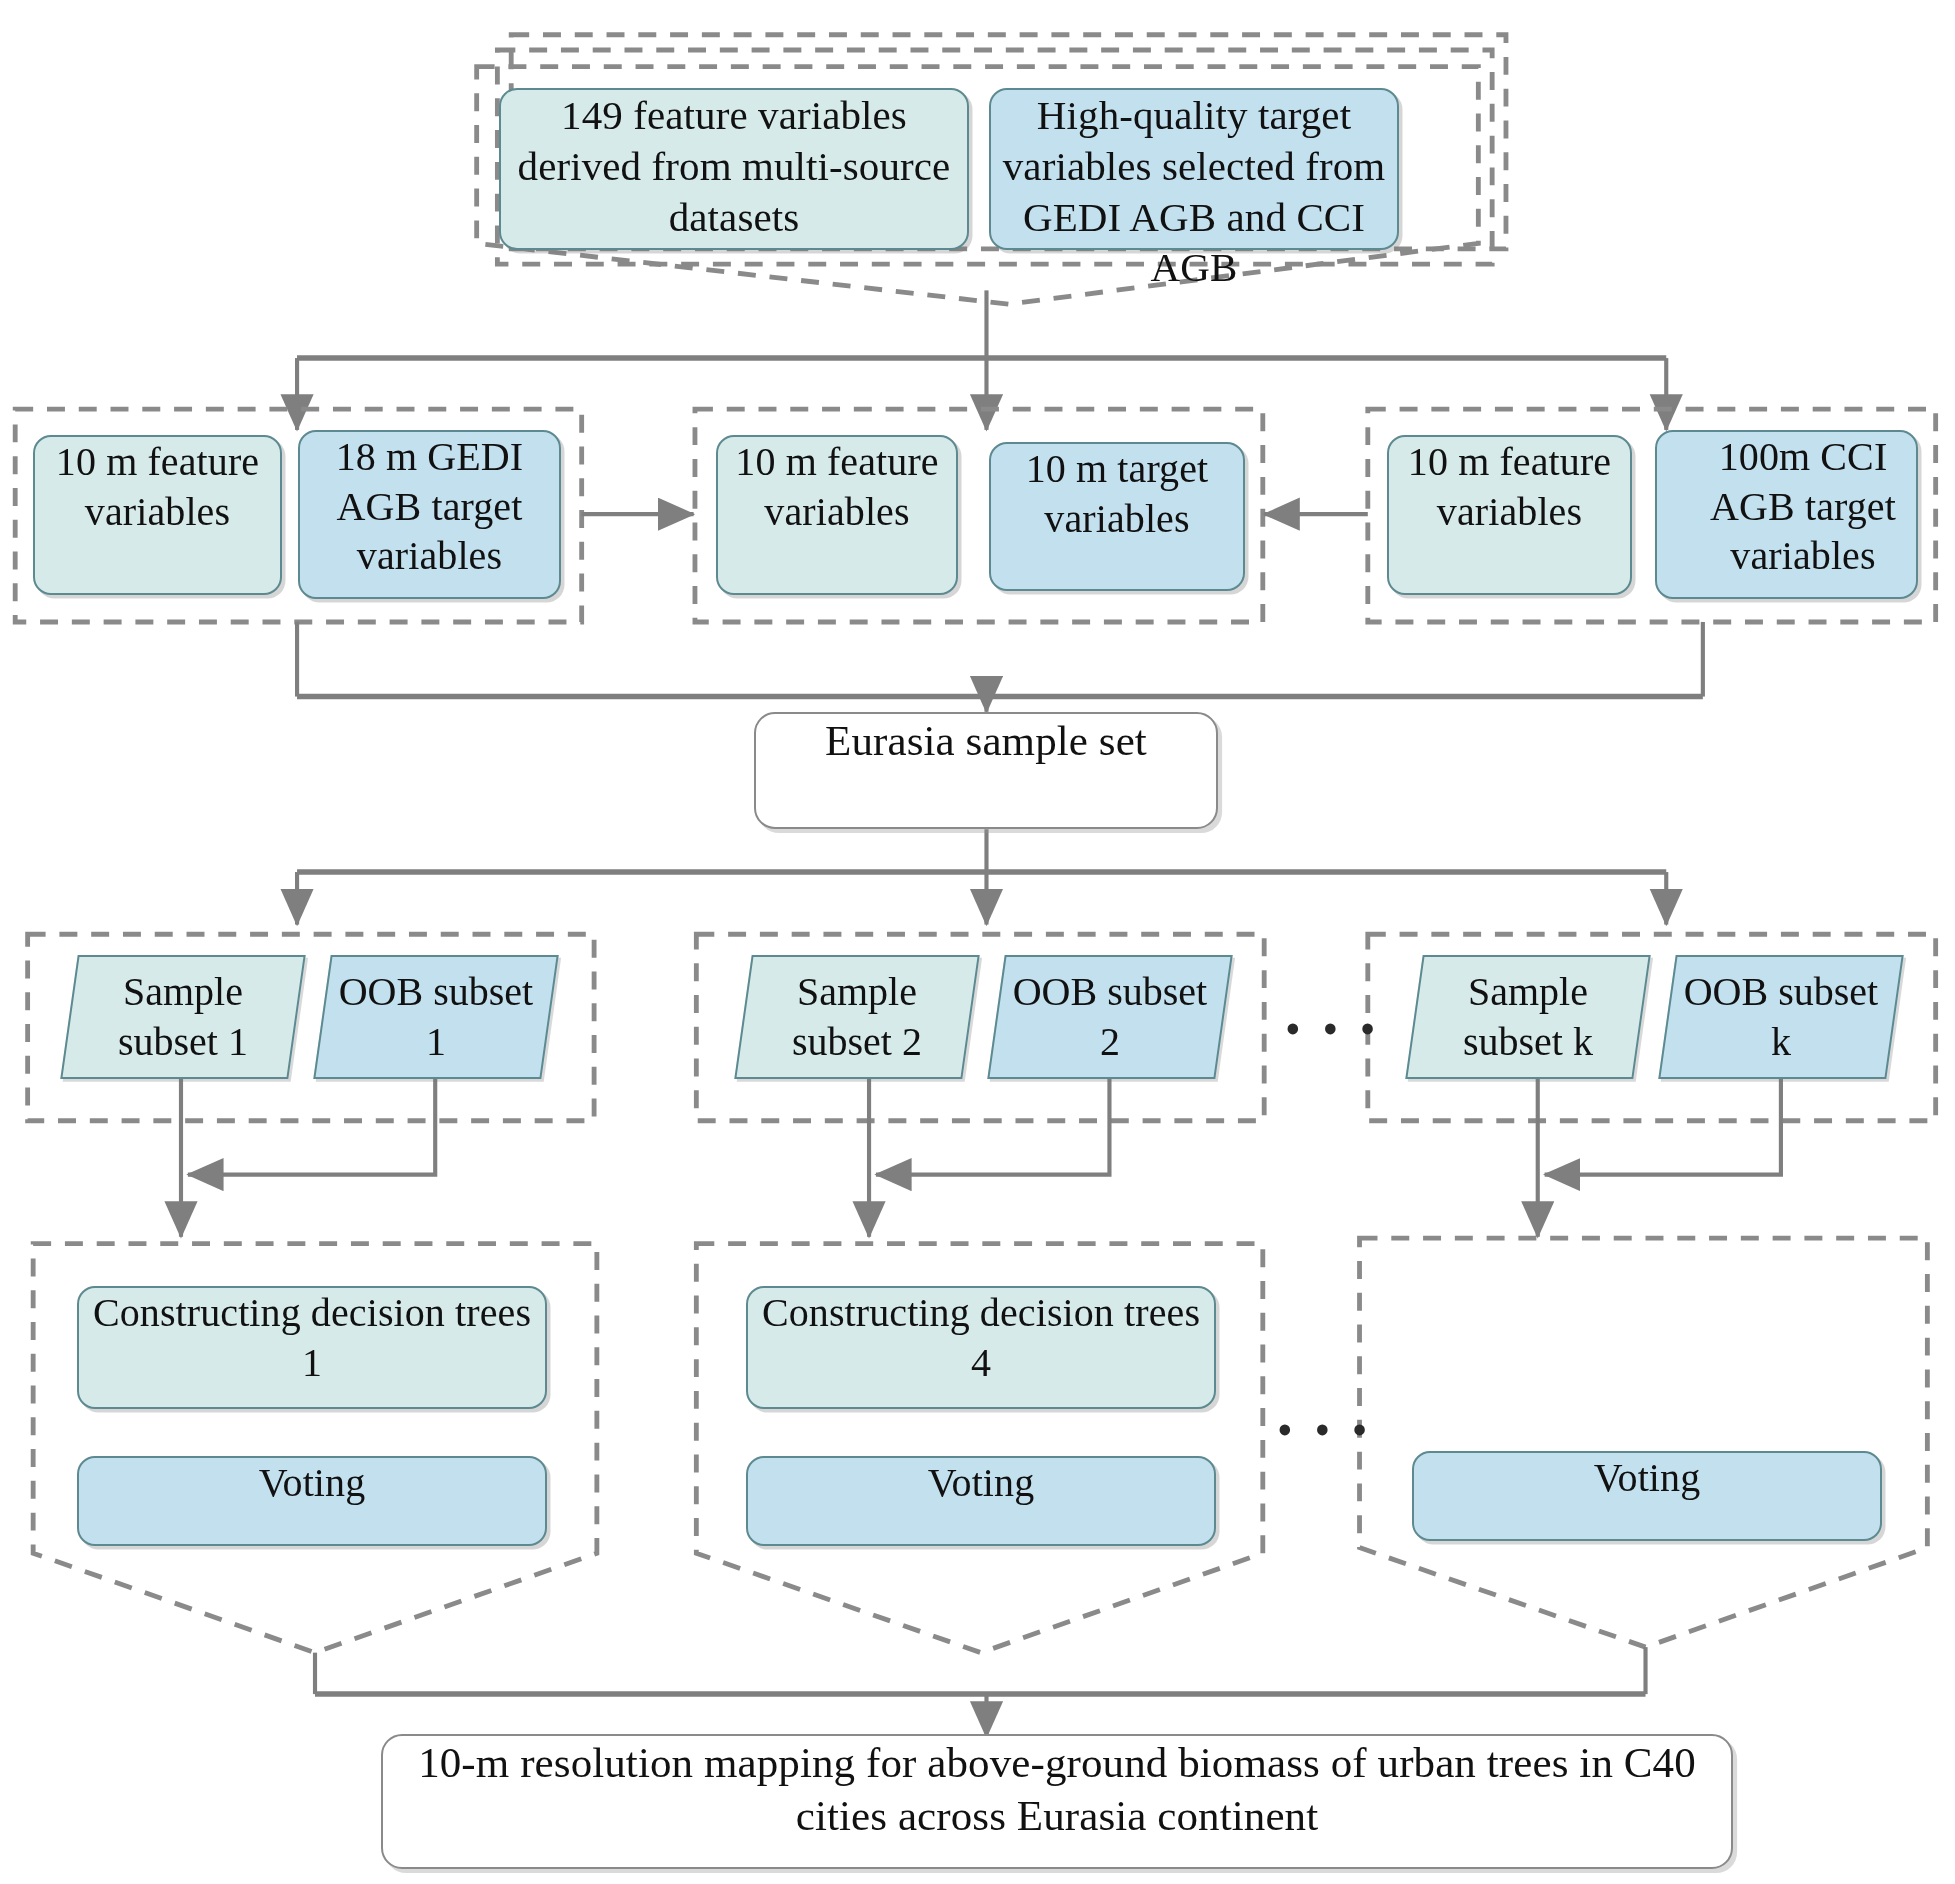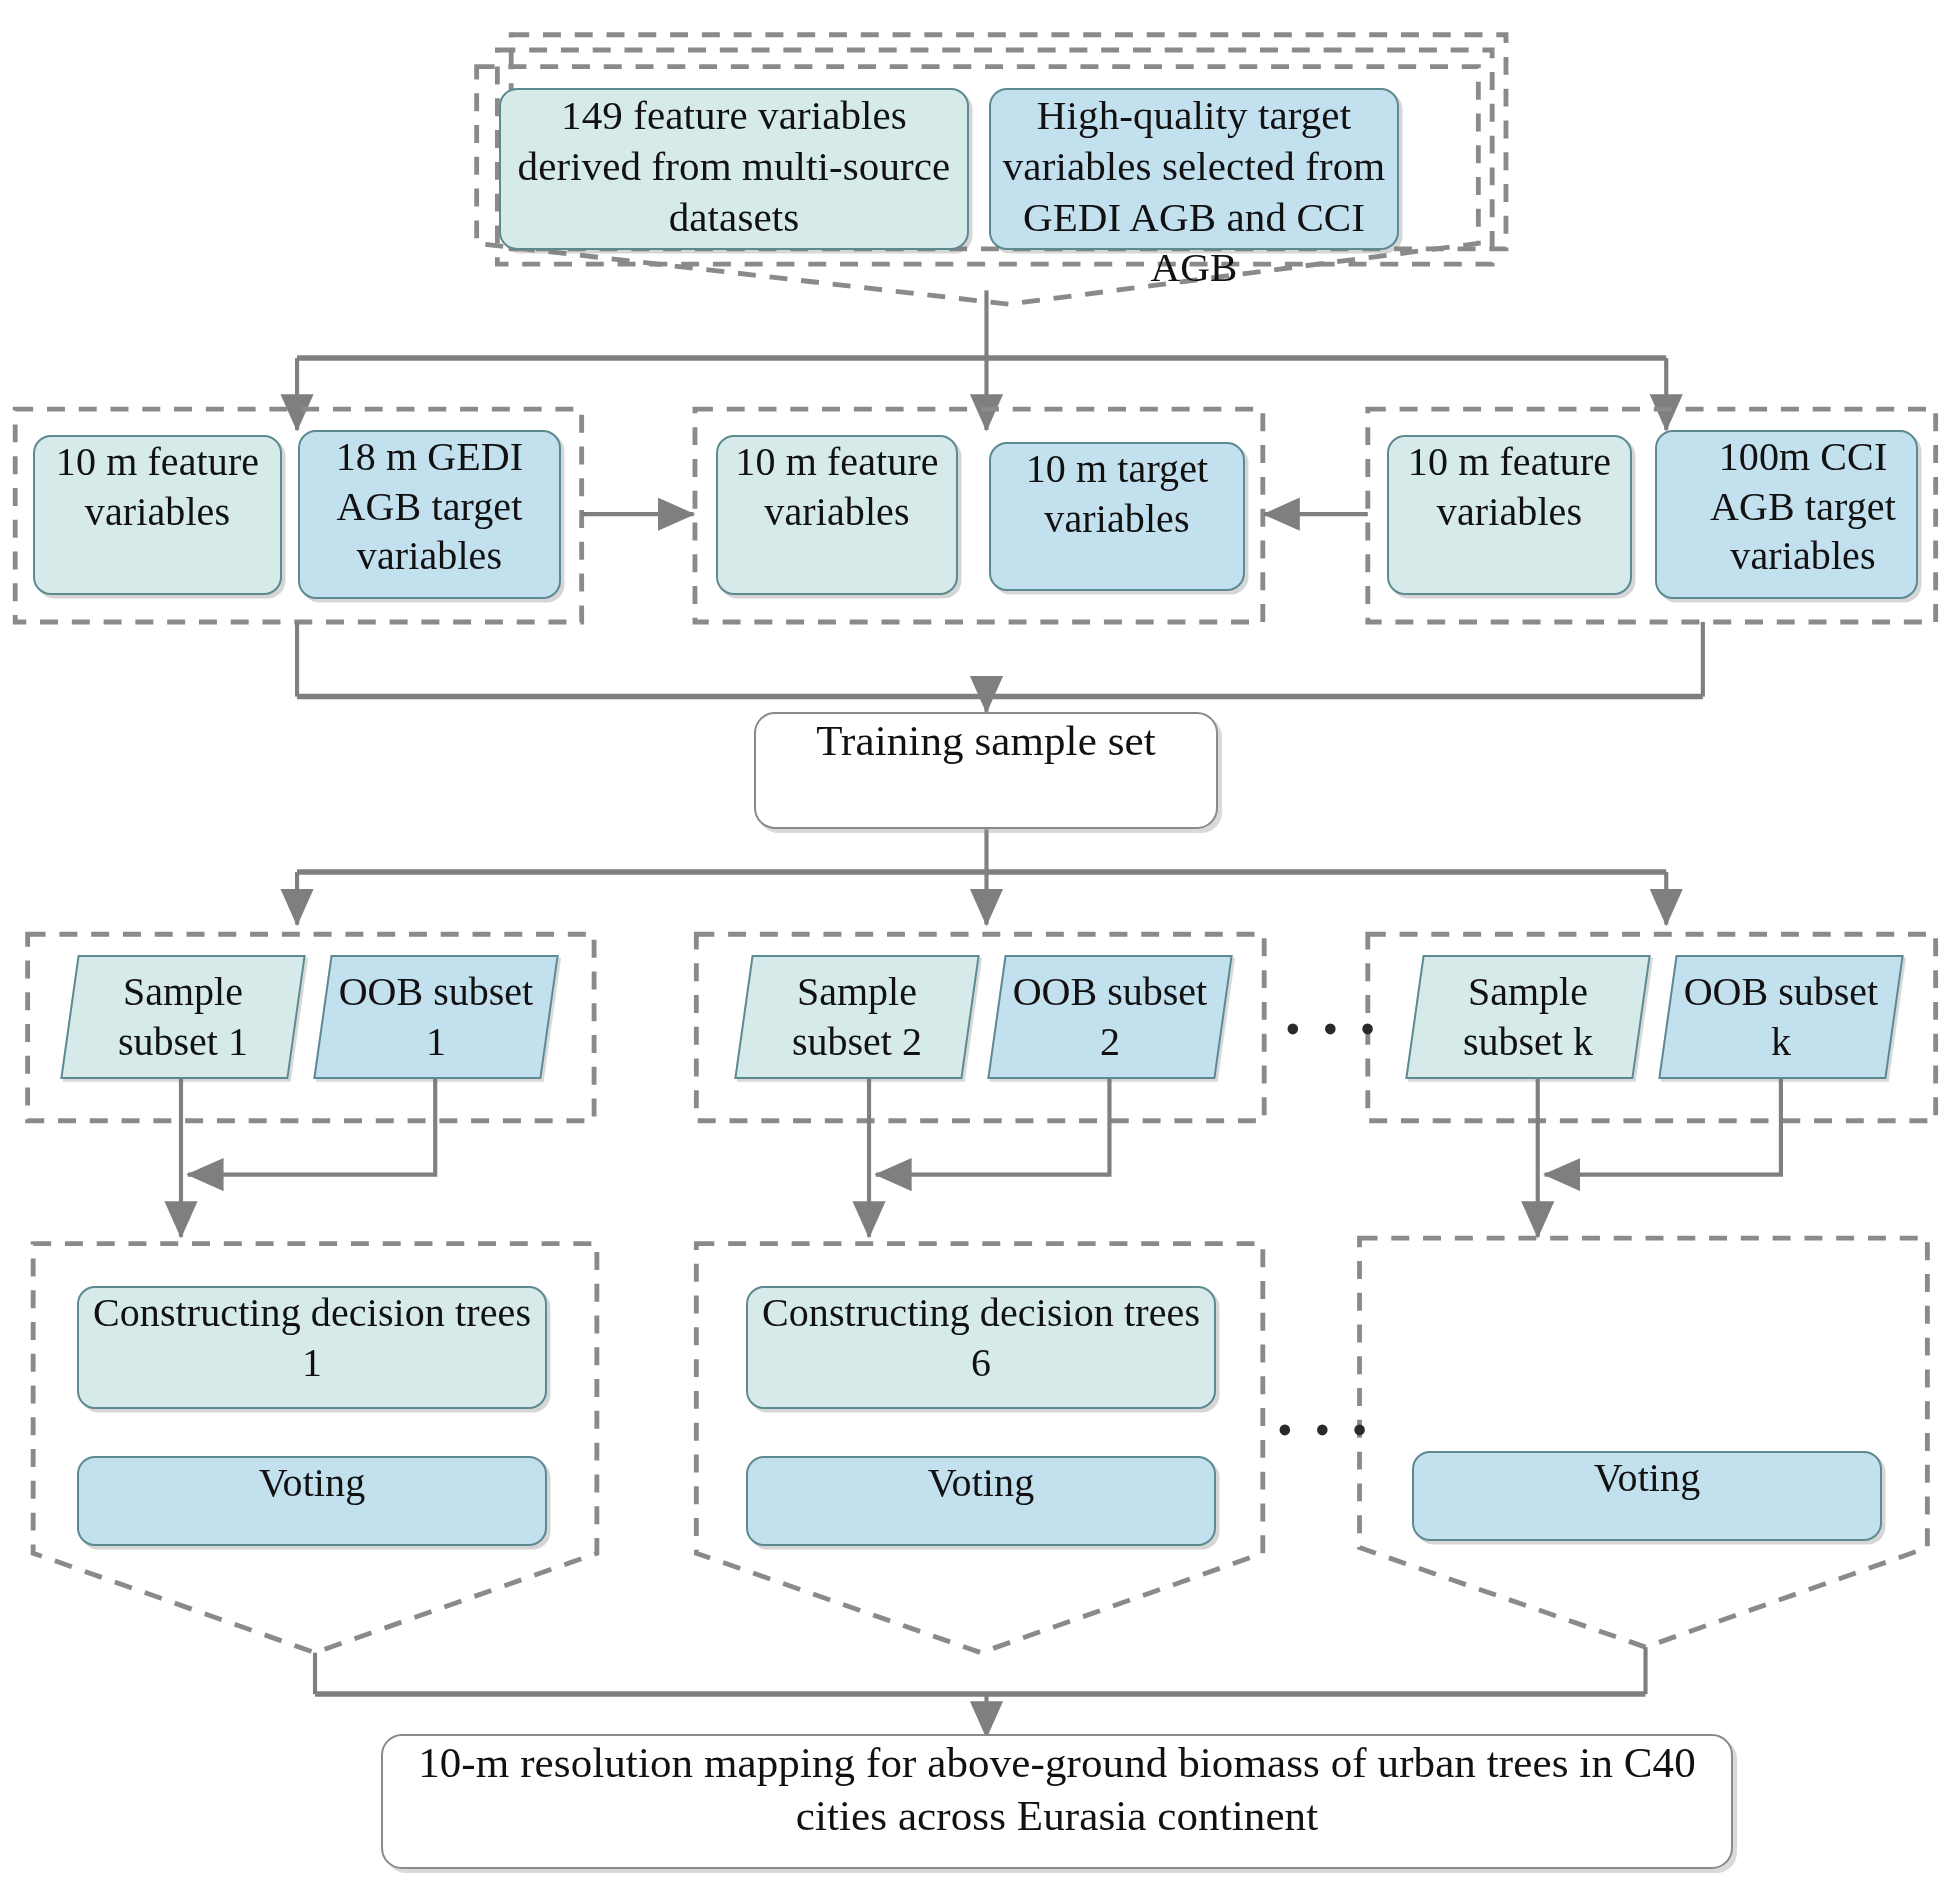--- a/index.html
+++ b/index.html
@@ -163,21 +163,21 @@
   </div>
 
   <div class="node rbox fill-light t58" style="left:1387px; top:435px; width:245px; height:160px;">
     <span>10 m feature variables</span>
   </div>
   <div class="node rbox fill-dark t58" style="left:1655px; top:430px; width:263px; height:169px;padding-left:33px;">
     <span>100m CCI AGB target variables</span>
   </div>
 
   <div class="node fill-white t62" style="left:754px; top:712px; width:464px; height:117px; border-radius:21px;">
-    <span>Training sample set</span>
+    <span>Eurasia sample set</span>
   </div>
 
   <div class="para fill-light t58" style="left:69px; top:955px; width:228px; height:124px;">
     <span>Sample subset 1</span>
   </div>
   <div class="para fill-dark t58" style="left:322px; top:955px; width:228px; height:124px;">
     <span>OOB subset 1</span>
   </div>
 
   <div class="para fill-light t58" style="left:743px; top:955px; width:228px; height:124px;">
@@ -197,21 +197,21 @@
   <div class="ellipsis t56" style="left:1286px; top:1010px;">• • •</div>
 
   <div class="node rbox fill-light t58" style="left:77px; top:1286px; width:470px; height:123px;">
     <span>Constructing decision trees 1</span>
   </div>
   <div class="node rbox fill-dark t58" style="left:77px; top:1456px; width:470px; height:90px;">
     <span>Voting</span>
   </div>
 
   <div class="node rbox fill-light t58" style="left:746px; top:1286px; width:470px; height:123px;">
-    <span>Constructing decision trees 6</span>
+    <span>Constructing decision trees 4</span>
   </div>
   <div class="node rbox fill-dark t58" style="left:746px; top:1456px; width:470px; height:90px;">
     <span>Voting</span>
   </div>
 
   <div class="node rbox fill-dark t58" style="left:1412px; top:1451px; width:470px; height:90px;">
     <span>Voting</span>
   </div>
 
   <div class="ellipsis t56" style="left:1278px; top:1411px;">• • •</div>

